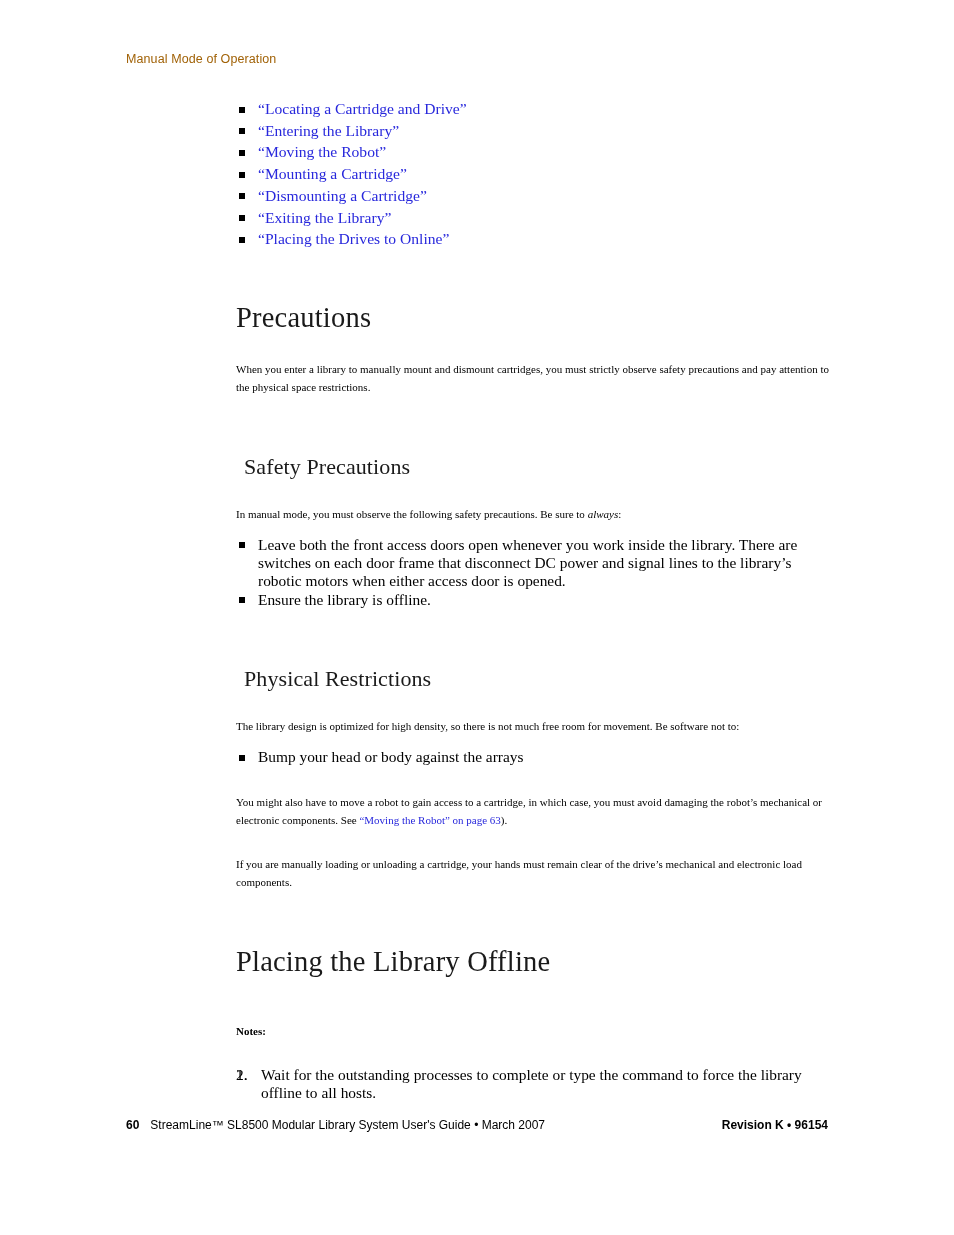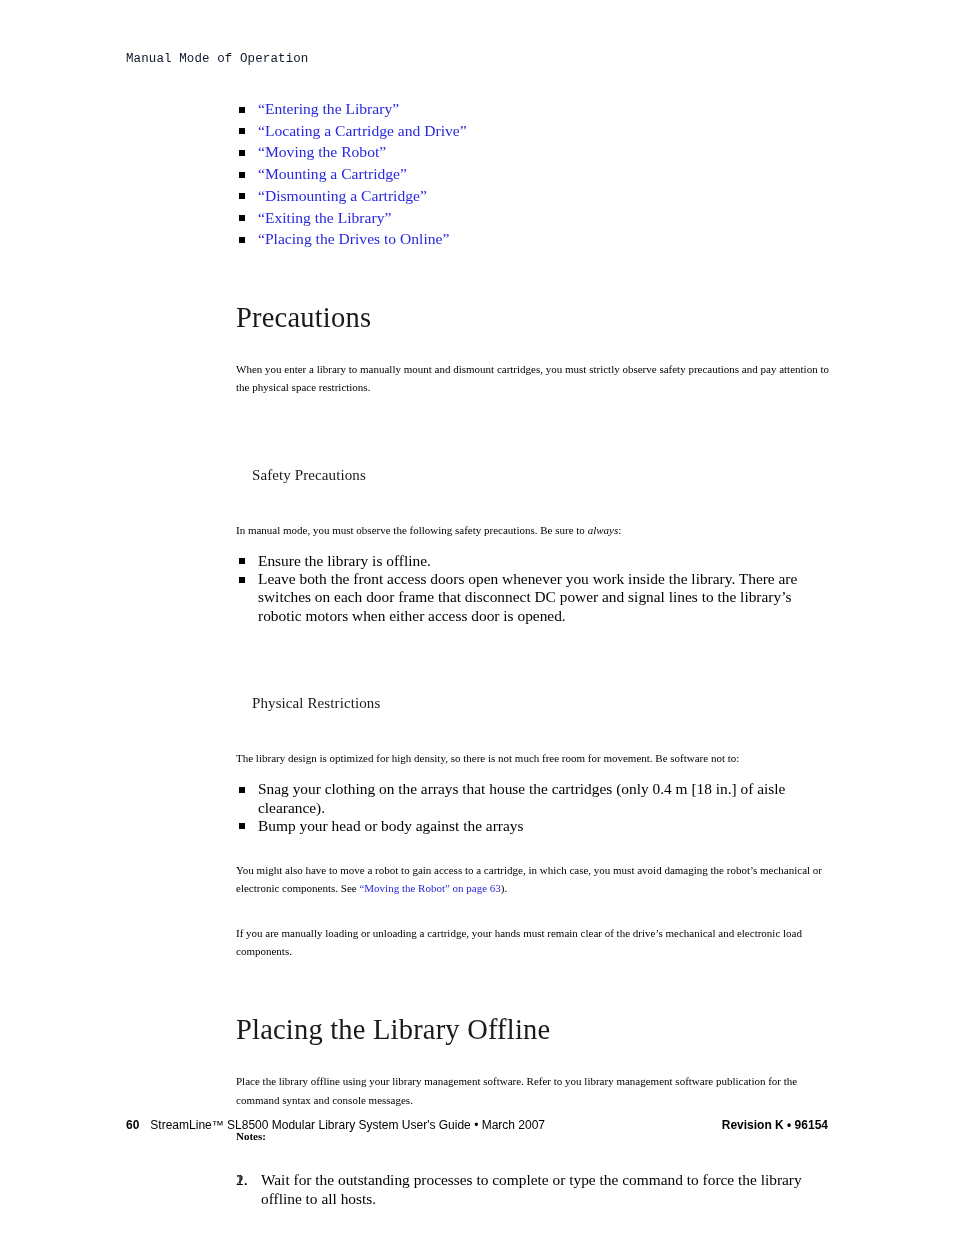--- a/index.html
+++ b/index.html
@@ -21,24 +21,24 @@
     inset: 0;
     width: 954px;
     height: 1235px;
   }
 
   
   .running-header {
     position: absolute;
     left: 126px;
     top: 52px;
-    font-family: Liberation Mono, monospace;
+    font-family: Liberation Sans, sans-serif;
     font-size: 12.5px;
     letter-spacing: 0.1px;
-    color: #0f172a;
+    color: #a16207;
   }
 
   
   .content {
     position: absolute;
     left: 236px;
     top: 100px;
     width: 600px;
   }
 
@@ -72,23 +72,23 @@
   h1.chapter-heading {
     font-weight: normal;
     font-size: 28.5px;
     line-height: 32px;
     margin: 0;
     letter-spacing: 0.2px;
     color: #1a1a1a;
   }
   h2.section-heading {
     font-weight: normal;
-    font-size: 15px;
+    font-size: 22px;
     line-height: 24px;
-    margin: 16px;
+    margin: 8px;
     letter-spacing: 0.1px;
     color: #1a1a1a;
   }
 
   
   p.body {
     font-size: 11px;
     line-height: 18.3px;
     margin: 0;
     text-align: left;
@@ -179,25 +179,25 @@
 
 <div class="page">
 
   <div class="running-header">Manual Mode of Operation</div>
 
   <div class="content">
 
     <ul class="link-list">
       <li>
         <span class="sq-bullet"></span>
+        <span class="xref">“Locating a Cartridge and Drive”</span>
+      </li>
+      <li>
+        <span class="sq-bullet"></span>
         <span class="xref">“Entering the Library”</span>
-      </li>
-      <li>
-        <span class="sq-bullet"></span>
-        <span class="xref">“Locating a Cartridge and Drive”</span>
       </li>
       <li>
         <span class="sq-bullet"></span>
         <span class="xref">“Moving the Robot”</span>
       </li>
       <li>
         <span class="sq-bullet"></span>
         <span class="xref">“Mounting a Cartridge”</span>
       </li>
       <li>
@@ -230,43 +230,39 @@
 
     <p class="body">
       <span>In manual mode, you must observe the following safety precautions. Be sure to </span><span class="ital">always</span><span>:</span>
     </p>
 
     <div class="gap-sm"></div>
 
     <ul class="bullets">
       <li>
         <span class="sq-bullet"></span>
+        <span>Leave both the front access doors open whenever you work inside the library. There are switches on each door frame that disconnect DC power and signal lines to the library’s robotic motors when either access door is opened.</span>
+      </li>
+      <li>
+        <span class="sq-bullet"></span>
         <span>Ensure the library is offline.</span>
       </li>
-      <li>
-        <span class="sq-bullet"></span>
-        <span>Leave both the front access doors open whenever you work inside the library. There are switches on each door frame that disconnect DC power and signal lines to the library’s robotic motors when either access door is opened.</span>
-      </li>
     </ul>
 
     <div class="gap-xl"></div>
 
     <h2 class="section-heading">Physical Restrictions</h2>
 
     <div class="gap-md"></div>
 
     <p class="body">The library design is optimized for high density, so there is not much free room for movement. Be software not to:</p>
 
     <div class="gap-sm"></div>
 
     <ul class="bullets spaced">
-      <li>
-        <span class="sq-bullet"></span>
-        <span>Snag your clothing on the arrays that house the cartridges (only 0.4 m [18 in.] of aisle clearance).</span>
-      </li>
       <li>
         <span class="sq-bullet"></span>
         <span>Bump your head or body against the arrays</span>
       </li>
     </ul>
 
     <div class="gap-lg"></div>
 
     <p class="body">
       <span>You might also have to move a robot to gain access to a cartridge, in which case, you must avoid damaging the robot’s mechanical or electronic components. See </span><span class="xref">“Moving the Robot” on page 63</span><span>).</span>
@@ -275,21 +271,20 @@
     <div class="gap-lg"></div>
 
     <p class="body">If you are manually loading or unloading a cartridge, your hands must remain clear of the drive’s mechanical and electronic load components.</p>
 
     <div style="height:54px"></div>
 
     <h1 class="chapter-heading">Placing the Library Offline</h1>
 
     <div class="gap-lg"></div>
 
-    <p class="body">Place the library offline using your library management software. Refer to you library management software publication for the command syntax and console messages.</p>
 
     <div class="gap-md"></div>
 
     <p class="body bold">Notes:</p>
 
     <div class="gap-sm"></div>
 
     <ol class="numbered">
       <li>
         <span class="num">1.</span>

